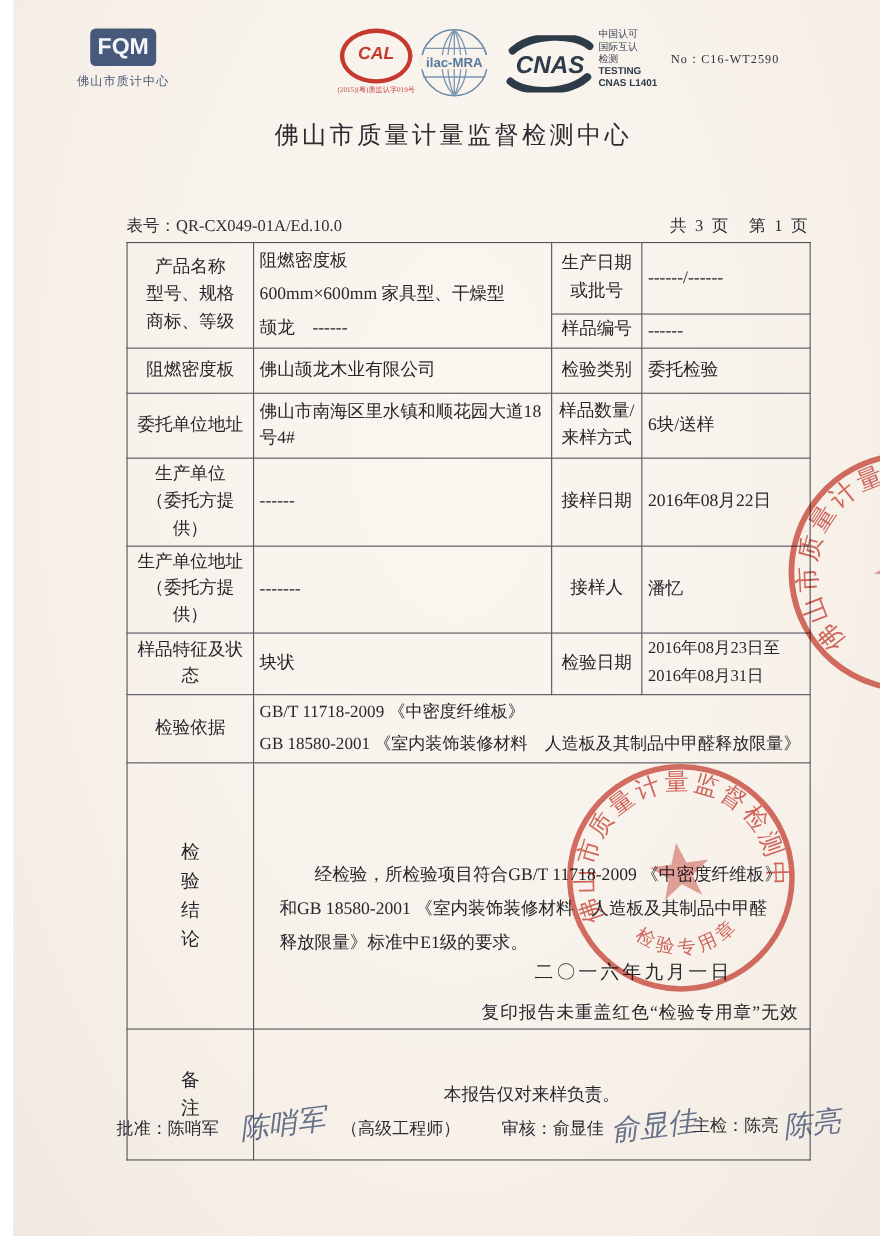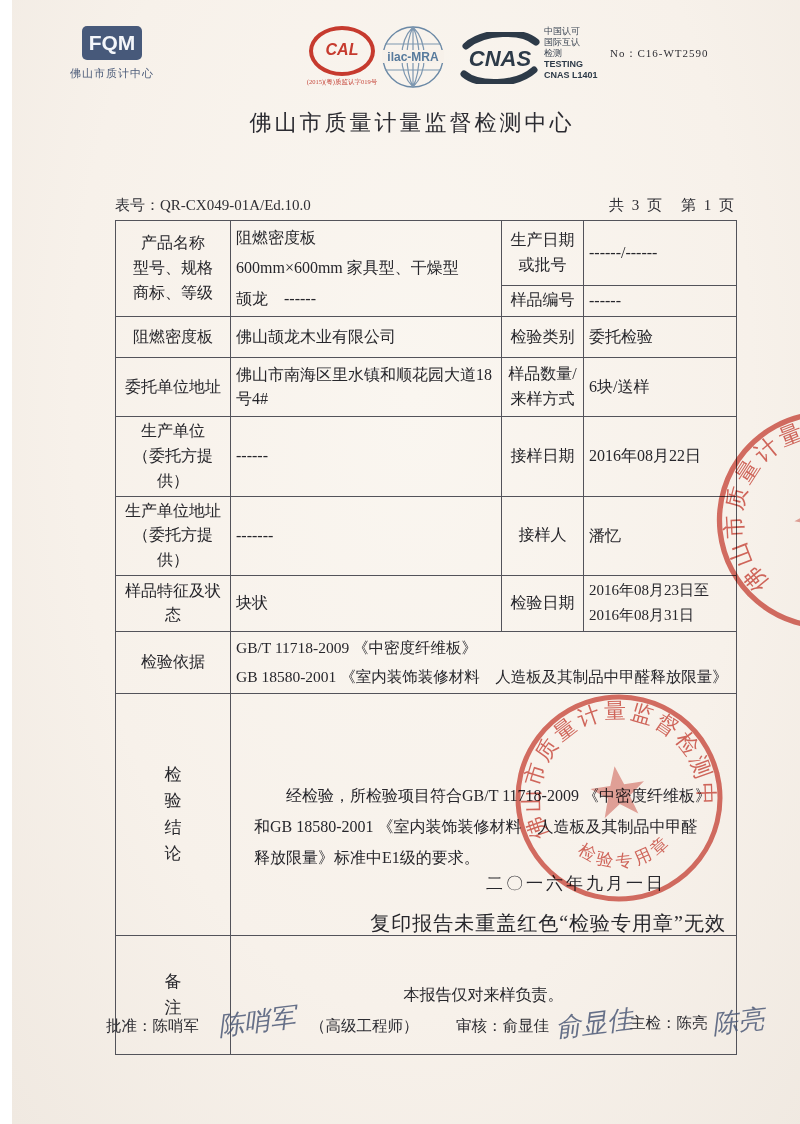--- a/index.html
+++ b/index.html
@@ -41,21 +41,21 @@
   td.val{text-align:left;padding-left:12px;line-height:1.5;}
   td.valc{text-align:left;line-height:1.9;}
   tr.r1a{height:61px;} tr.r1b{height:28px;} tr.r2{height:41px;} tr.r3{height:59px;}
   tr.r4{height:52px;} tr.r5{height:52px;} tr.r6{height:48px;} tr.r7{height:59px;}
   tr.r8{height:242px;} tr.r9{height:119px;}
   .vstack{display:flex;flex-direction:column;justify-content:space-around;align-items:center;height:100%;}
   .vstack span{font-size:17px;}
   td.conc{position:relative;vertical-align:top;padding:0;}
   .conc-p{margin:0;padding:24px 18px 0 18px;text-indent:2em;font-size:16px;line-height:1.95;}
   .conc-date{position:absolute;right:70px;top:178px;font-size:17px;letter-spacing:3px;}
-  .conc-note{position:absolute;right:10px;top:216px;font-size:20px;letter-spacing:1px;}
+  .conc-note{position:absolute;right:10px;top:216px;font-size:16px;letter-spacing:1px;}
   .basis-line{display:block;font-size:15.5px;line-height:1.85;}
   .remark{display:flex;height:100%;align-items:center;justify-content:center;font-size:16px;}
   
   .footer{position:absolute;left:90px;top:1002px;width:680px;height:70px;font-size:15.5px;color:#2c2c32;}
   .footer .t{position:absolute;white-space:nowrap;}
   .sig{position:absolute;white-space:nowrap;font-size:26px;color:#425070;opacity:.8;
     transform:rotate(-7deg) skewX(-14deg);font-family:"DejaVu Serif",serif;}
   
   .stamp{position:absolute;mix-blend-mode:multiply;opacity:.88;}
   .stamp-main{left:497px;top:688px;transform:rotate(-8deg);}

